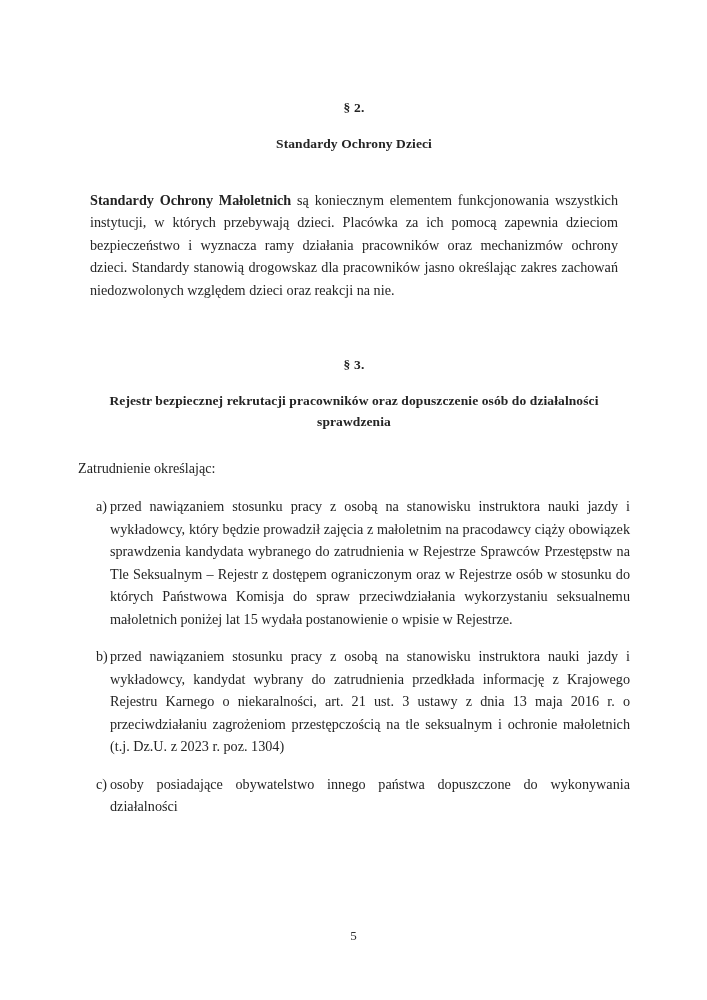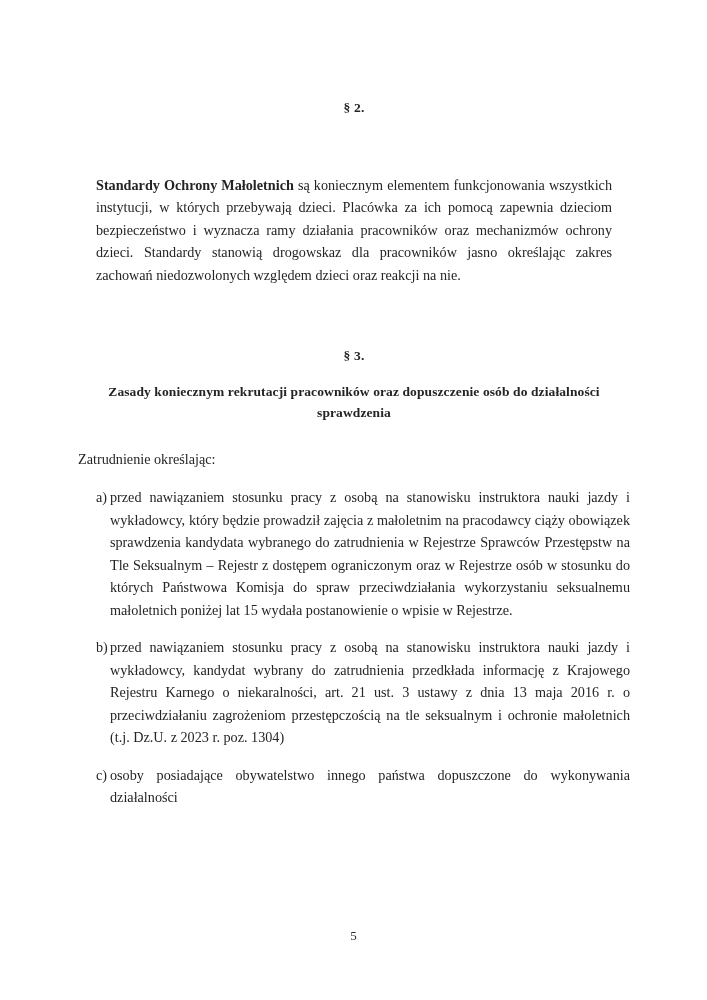--- a/index.html
+++ b/index.html
@@ -46,21 +46,21 @@
     width: 560px;
     margin-left: -4px;
   }
 
   
   .para {
     text-align: justify;
     text-justify: inter-word;
     font-size: 14.2px;
     line-height: 1.58;
-    margin: 18px;
+    margin: 12px;
   }
   .para b { font-weight: bold; }
 
   .lead {
     text-align: left;
     font-size: 14.2px;
     line-height: 1.58;
     margin: 0;
   }
 
@@ -118,32 +118,33 @@
 
 <div class="page">
   <div class="content">
 
     <div class="sp-top"></div>
 
     <div class="sec-mark">§ 2.</div>
 
     <div class="sp-h1-h2"></div>
 
+    <div class="sec-title">Standardy Ochrony Dzieci</div>
 
     <div class="sp-h2-body"></div>
 
     <p class="para"><b>Standardy Ochrony Małoletnich</b><span> są koniecznym elementem funkcjonowania wszystkich instytucji, w których przebywają dzieci. Placówka za ich pomocą zapewnia dzieciom bezpieczeństwo i wyznacza ramy działania pracowników oraz mechanizmów ochrony dzieci. Standardy stanowią drogowskaz dla pracowników jasno określając zakres zachowań niedozwolonych względem dzieci oraz reakcji na nie.</span></p>
 
     <div class="sp-body-s3"></div>
 
     <div class="sec-mark">§ 3.</div>
 
     <div class="sp-s3-title"></div>
 
-    <div class="sec-title wide">Zasady koniecznym rekrutacji pracowników oraz dopuszczenie osób do działalności</div>
+    <div class="sec-title wide">Rejestr bezpiecznej rekrutacji pracowników oraz dopuszczenie osób do działalności</div>
     <div class="sec-title">sprawdzenia</div>
 
     <div class="sp-title-lead"></div>
 
     <p class="lead">Zatrudnienie określając:</p>
 
     <div class="sp-lead-list"></div>
 
     <div class="list">
 

